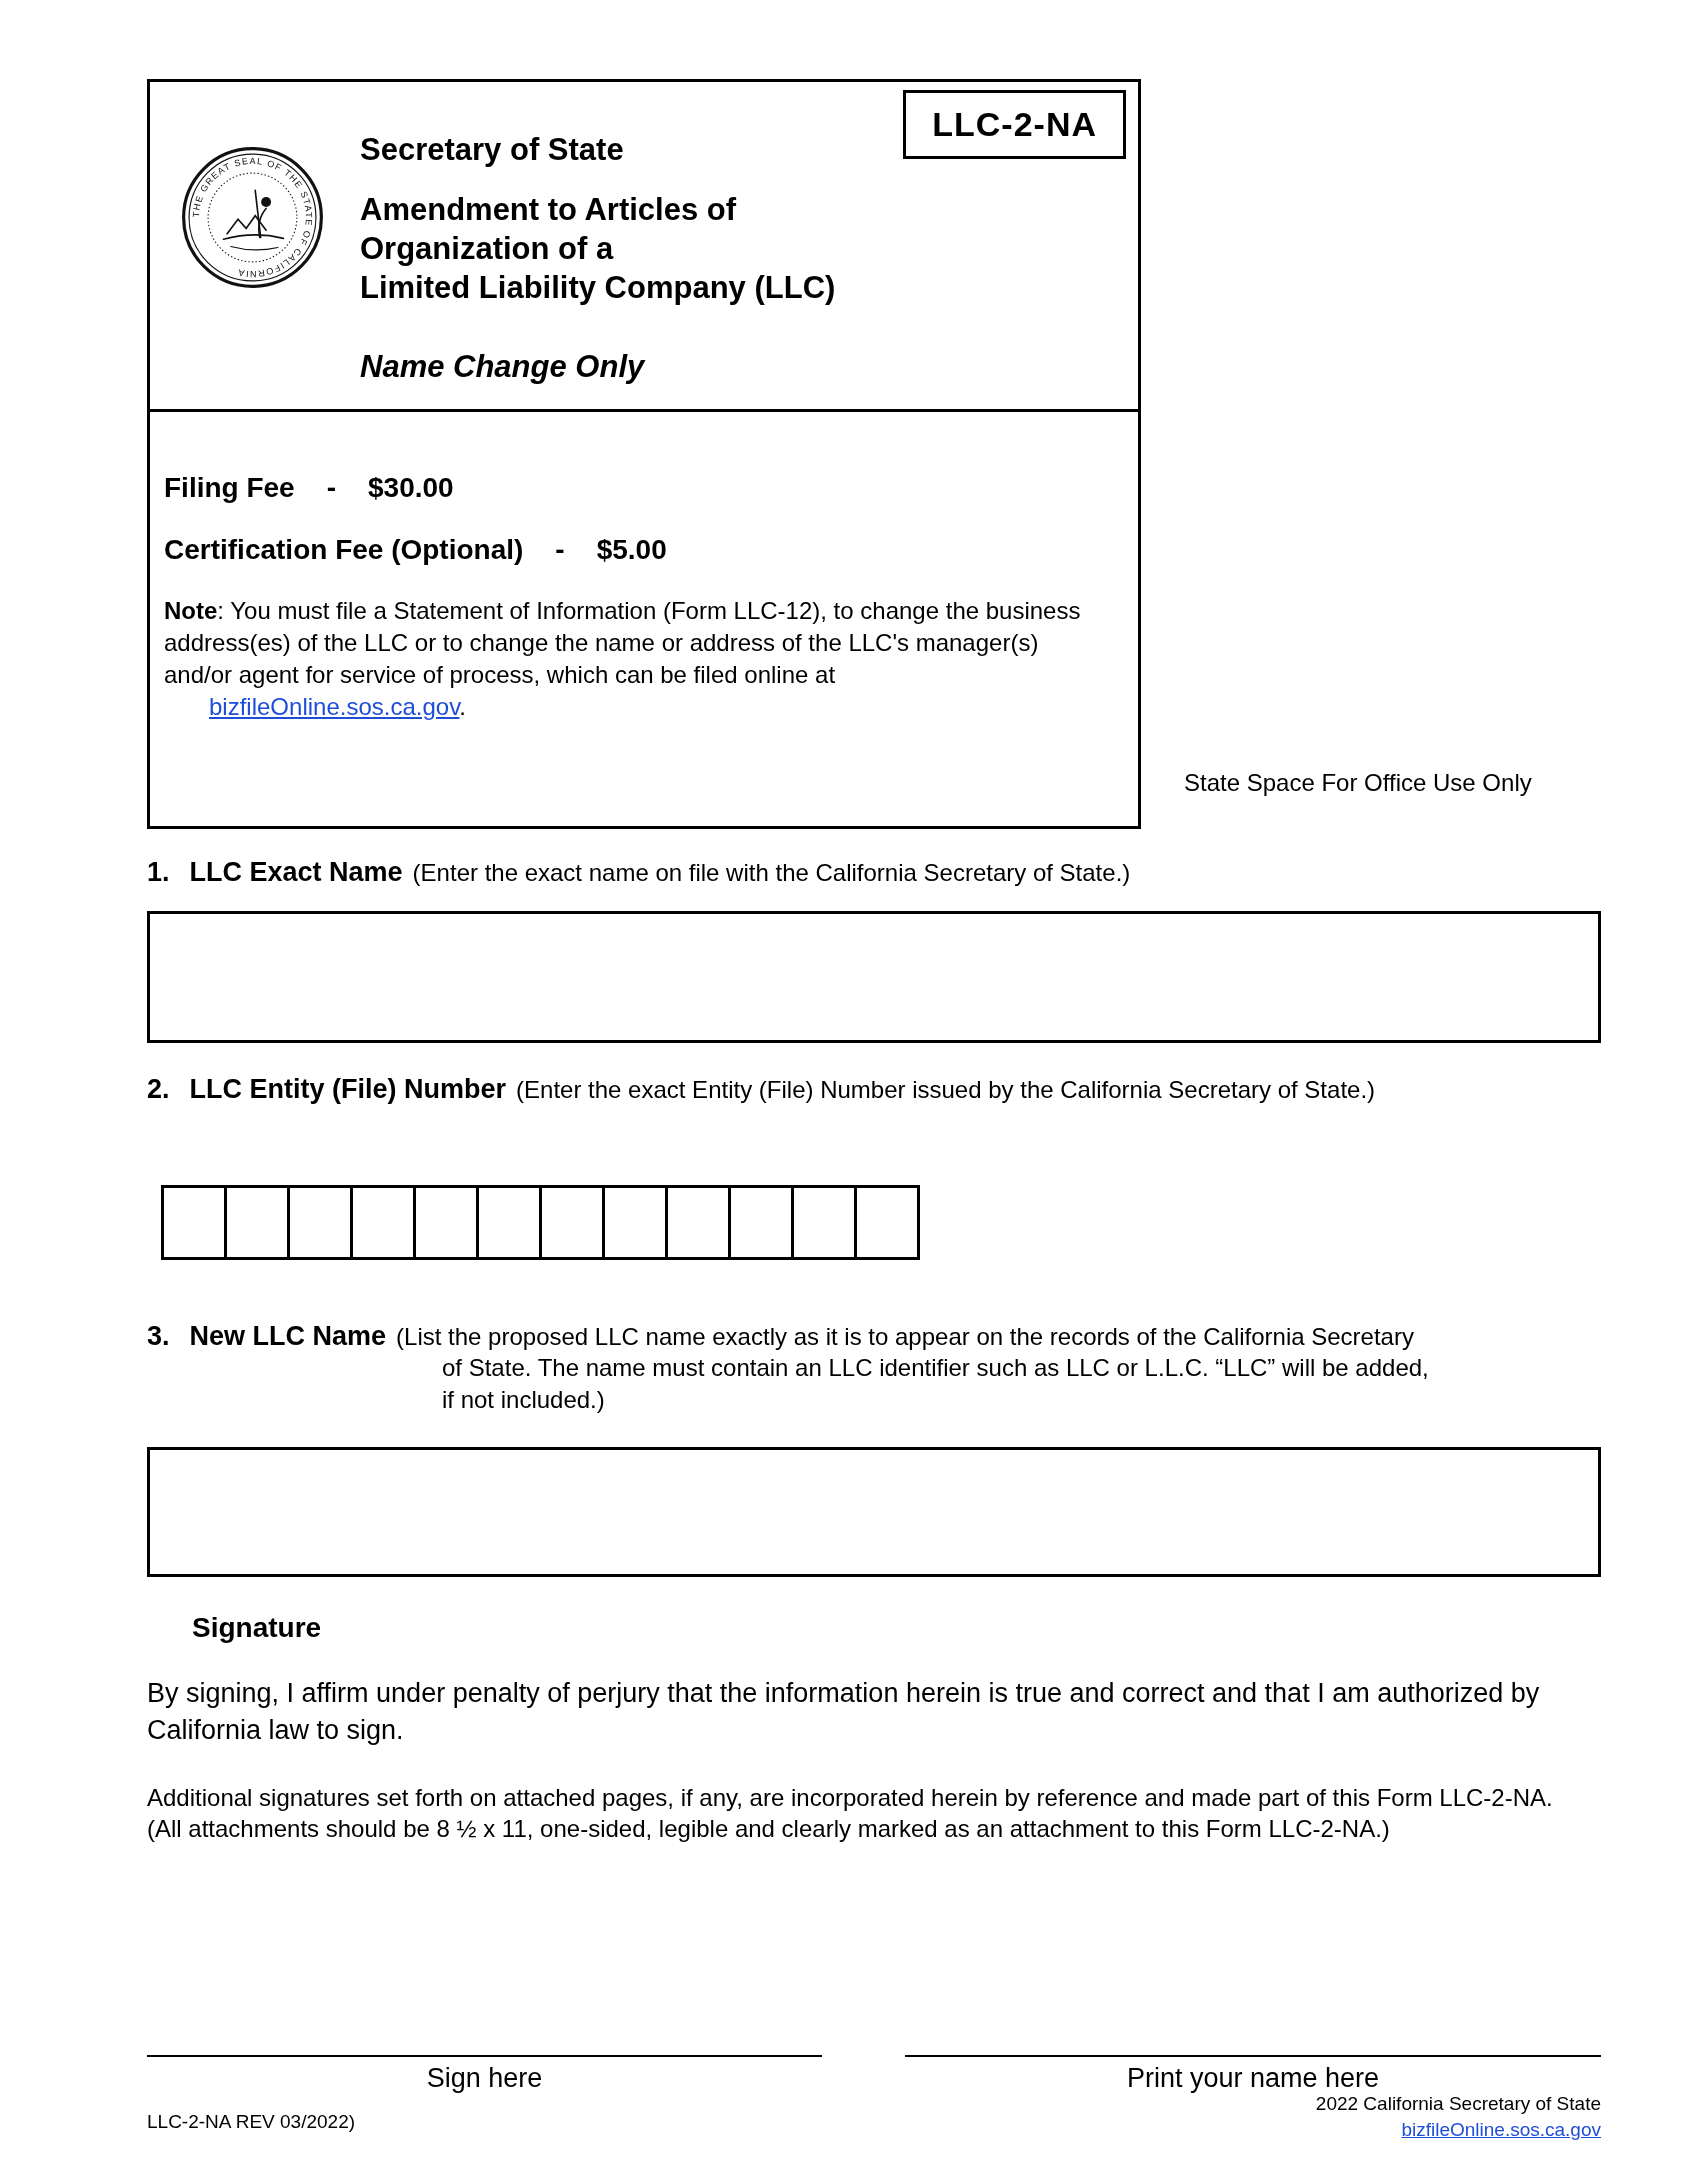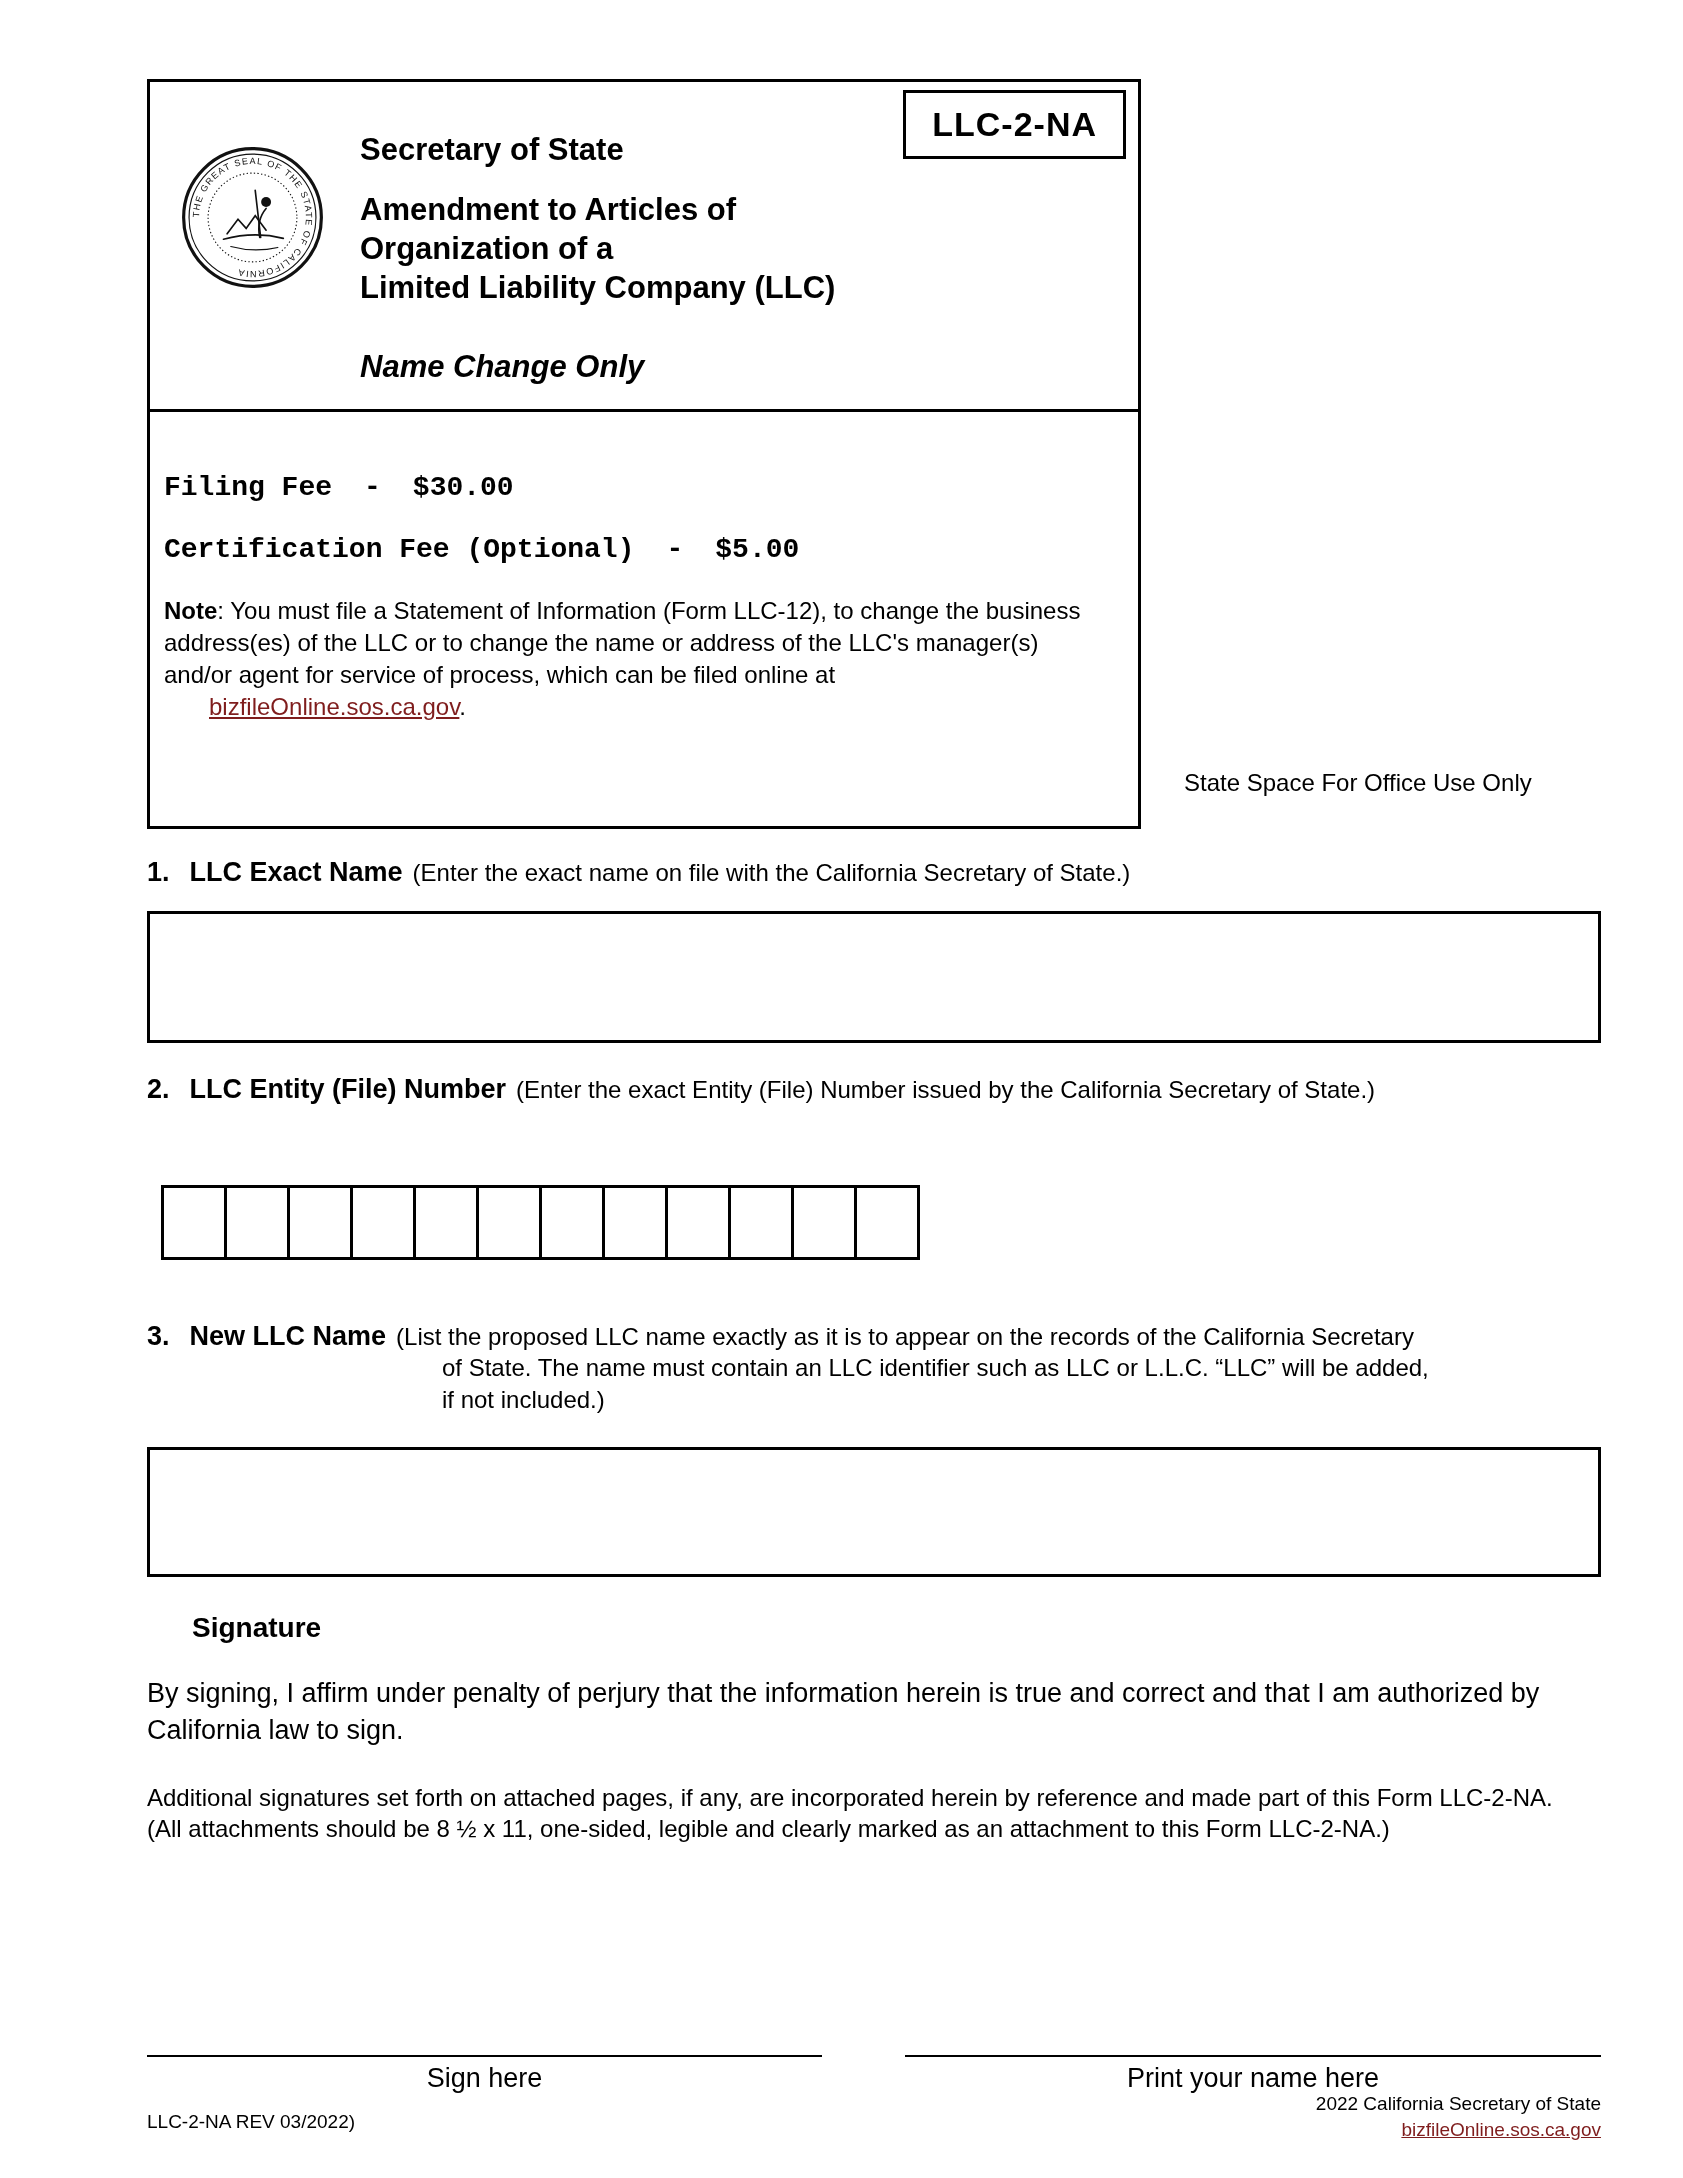--- a/index.html
+++ b/index.html
@@ -11,26 +11,26 @@
   .hdr-box { position:absolute; left:147px; top:79px; width:994px; height:750px; border:3px solid #000; }
   .form-code { position:absolute; top:8px; right:12px; border:3px solid #000; padding:12px 26px;
                font-size:34px; font-weight:bold; letter-spacing:1px; background:#fff; }
   .seal { position:absolute; left:30px; top:63px; width:145px; height:145px; }
   .titles { position:absolute; left:210px; top:50px; }
   .agency { font-size:31px; font-weight:bold; }
   .title-block { margin-top:22px; }
   .title-line { font-size:31px; font-weight:bold; line-height:39px; }
   .subtitle { margin-top:42px; font-size:31px; font-weight:bold; font-style:italic; }
   .hdr-divider { position:absolute; left:-3px; right:-3px; top:327px; border-top:3px solid #000; }
-  .fees { position:absolute; left:14px; top:388px;font-family:Liberation Mono, monospace; }
+  .fees { position:absolute; left:14px; top:388px; }
   .fee-line { font-size:28px; font-weight:bold; line-height:36px; margin-bottom:26px; }
   .fee-sep { margin:0 32px; }
   .note { position:absolute; left:14px; top:513px; width:943px; font-size:24px; line-height:32px; }
   .note b { font-weight:bold; }
-  a.doc-link { color:#7f1d1d; text-decoration:underline; cursor:pointer;margin-left:45px; }
+  a.doc-link { color:#1d4ed8; text-decoration:underline; cursor:pointer;margin-left:45px; }
   .office-use { position:absolute; left:1184px; top:769px; font-size:24px; }
 
   
   .sec-label { position:absolute; left:147px; font-size:27px; }
   .sec-num { font-weight:bold; margin-right:20px; }
   .sec-name { font-weight:bold; margin-right:10px; }
   .sec-inst { font-size:24px; }
   .sec-inst-cont { margin-left:295px; font-size:24px; line-height:32px; }
   .big-field { position:absolute; left:147px; width:1454px; border:3px solid #000; background:#fff; }
   .field1 { top:911px; height:132px; }

